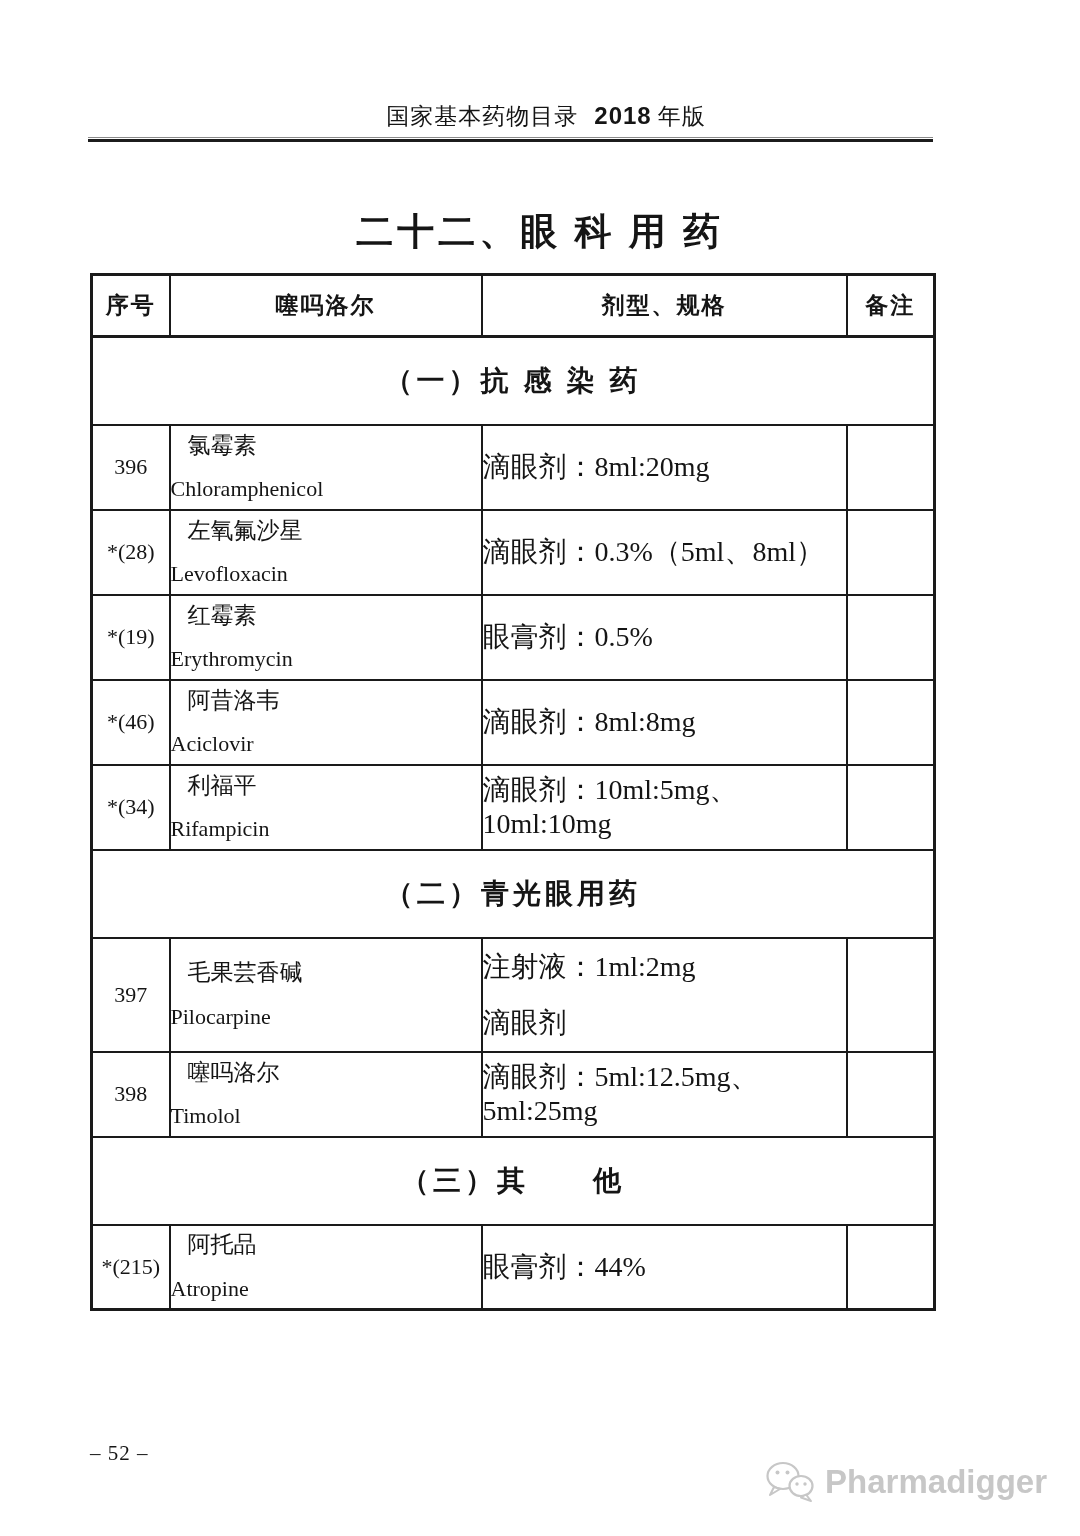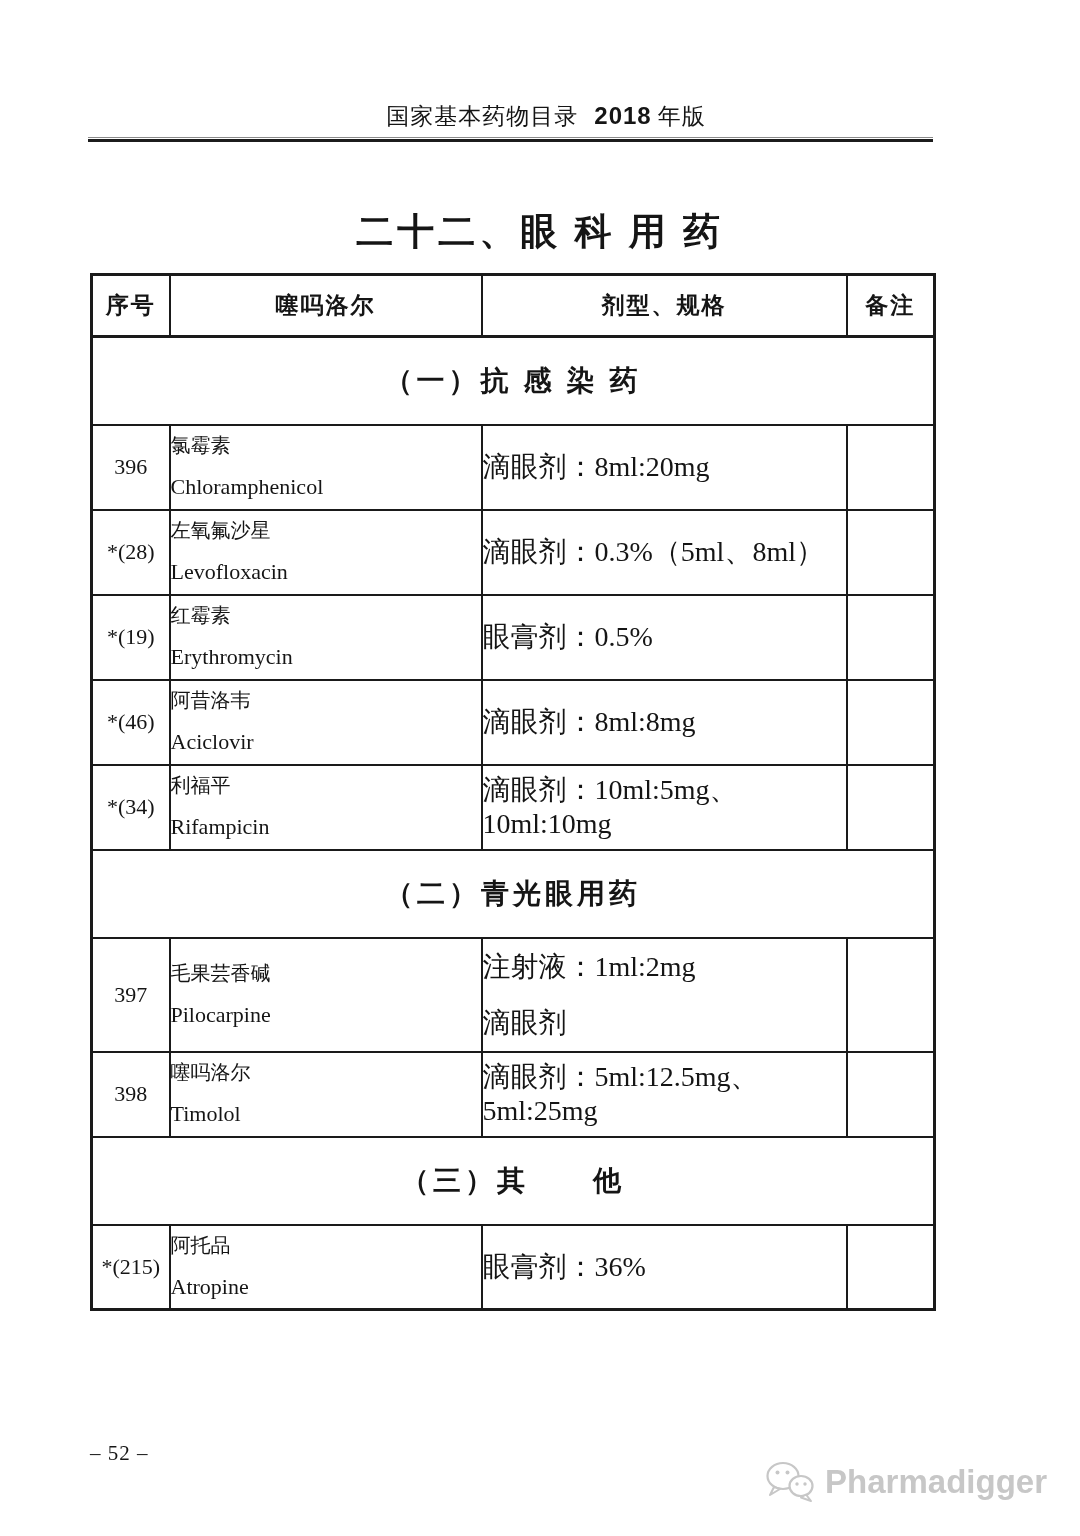--- a/index.html
+++ b/index.html
@@ -49,21 +49,21 @@
     border-bottom:3px solid #1a1a1a;text-align:center;
   }
   .section-row{height:88px;}
   .section-row td{
     text-align:center;font-size:28px;font-weight:bold;letter-spacing:4px;
   }
   .drug-row{height:85px;}
   .drug-row.tall{height:114px;}
   .col-no{text-align:center;font-size:22px;}
   .col-name{padding:8px 6px 8px 15px;}
-  .drug-name-cn{font-size:20px;line-height:1.15;margin-bottom:17px;}
+  .drug-name-cn{font-size:23px;line-height:1.15;margin-bottom:17px;margin-left:17px;}
   .drug-name-en{font-size:22px;line-height:1.15;}
   .col-spec{padding:8px 6px 8px 12px;font-size:28px;}
   .spec-line{line-height:1.2;}
   .spec-line + .spec-line{margin-top:22px;}
   
   .page-number{
     position:absolute;top:1441px;left:90px;width:843px;
     font-size:21px;letter-spacing:1px;
   }
   .watermark{
@@ -193,21 +193,21 @@
         <tr class="section-row">
           <td colspan="4">（三）其　　他</td>
         </tr>
         <tr class="drug-row">
           <td class="col-no">*(215)</td>
           <td class="col-name">
             <div class="drug-name-cn">阿托品</div>
             <div class="drug-name-en">Atropine</div>
           </td>
           <td class="col-spec">
-            <div class="spec-line">眼膏剂：36%</div>
+            <div class="spec-line">眼膏剂：44%</div>
           </td>
           <td class="col-note"></td>
         </tr>
       </tbody>
   </table>
 
   <div class="page-number">– 52 –</div>
 
   <div class="watermark">
     <span>

